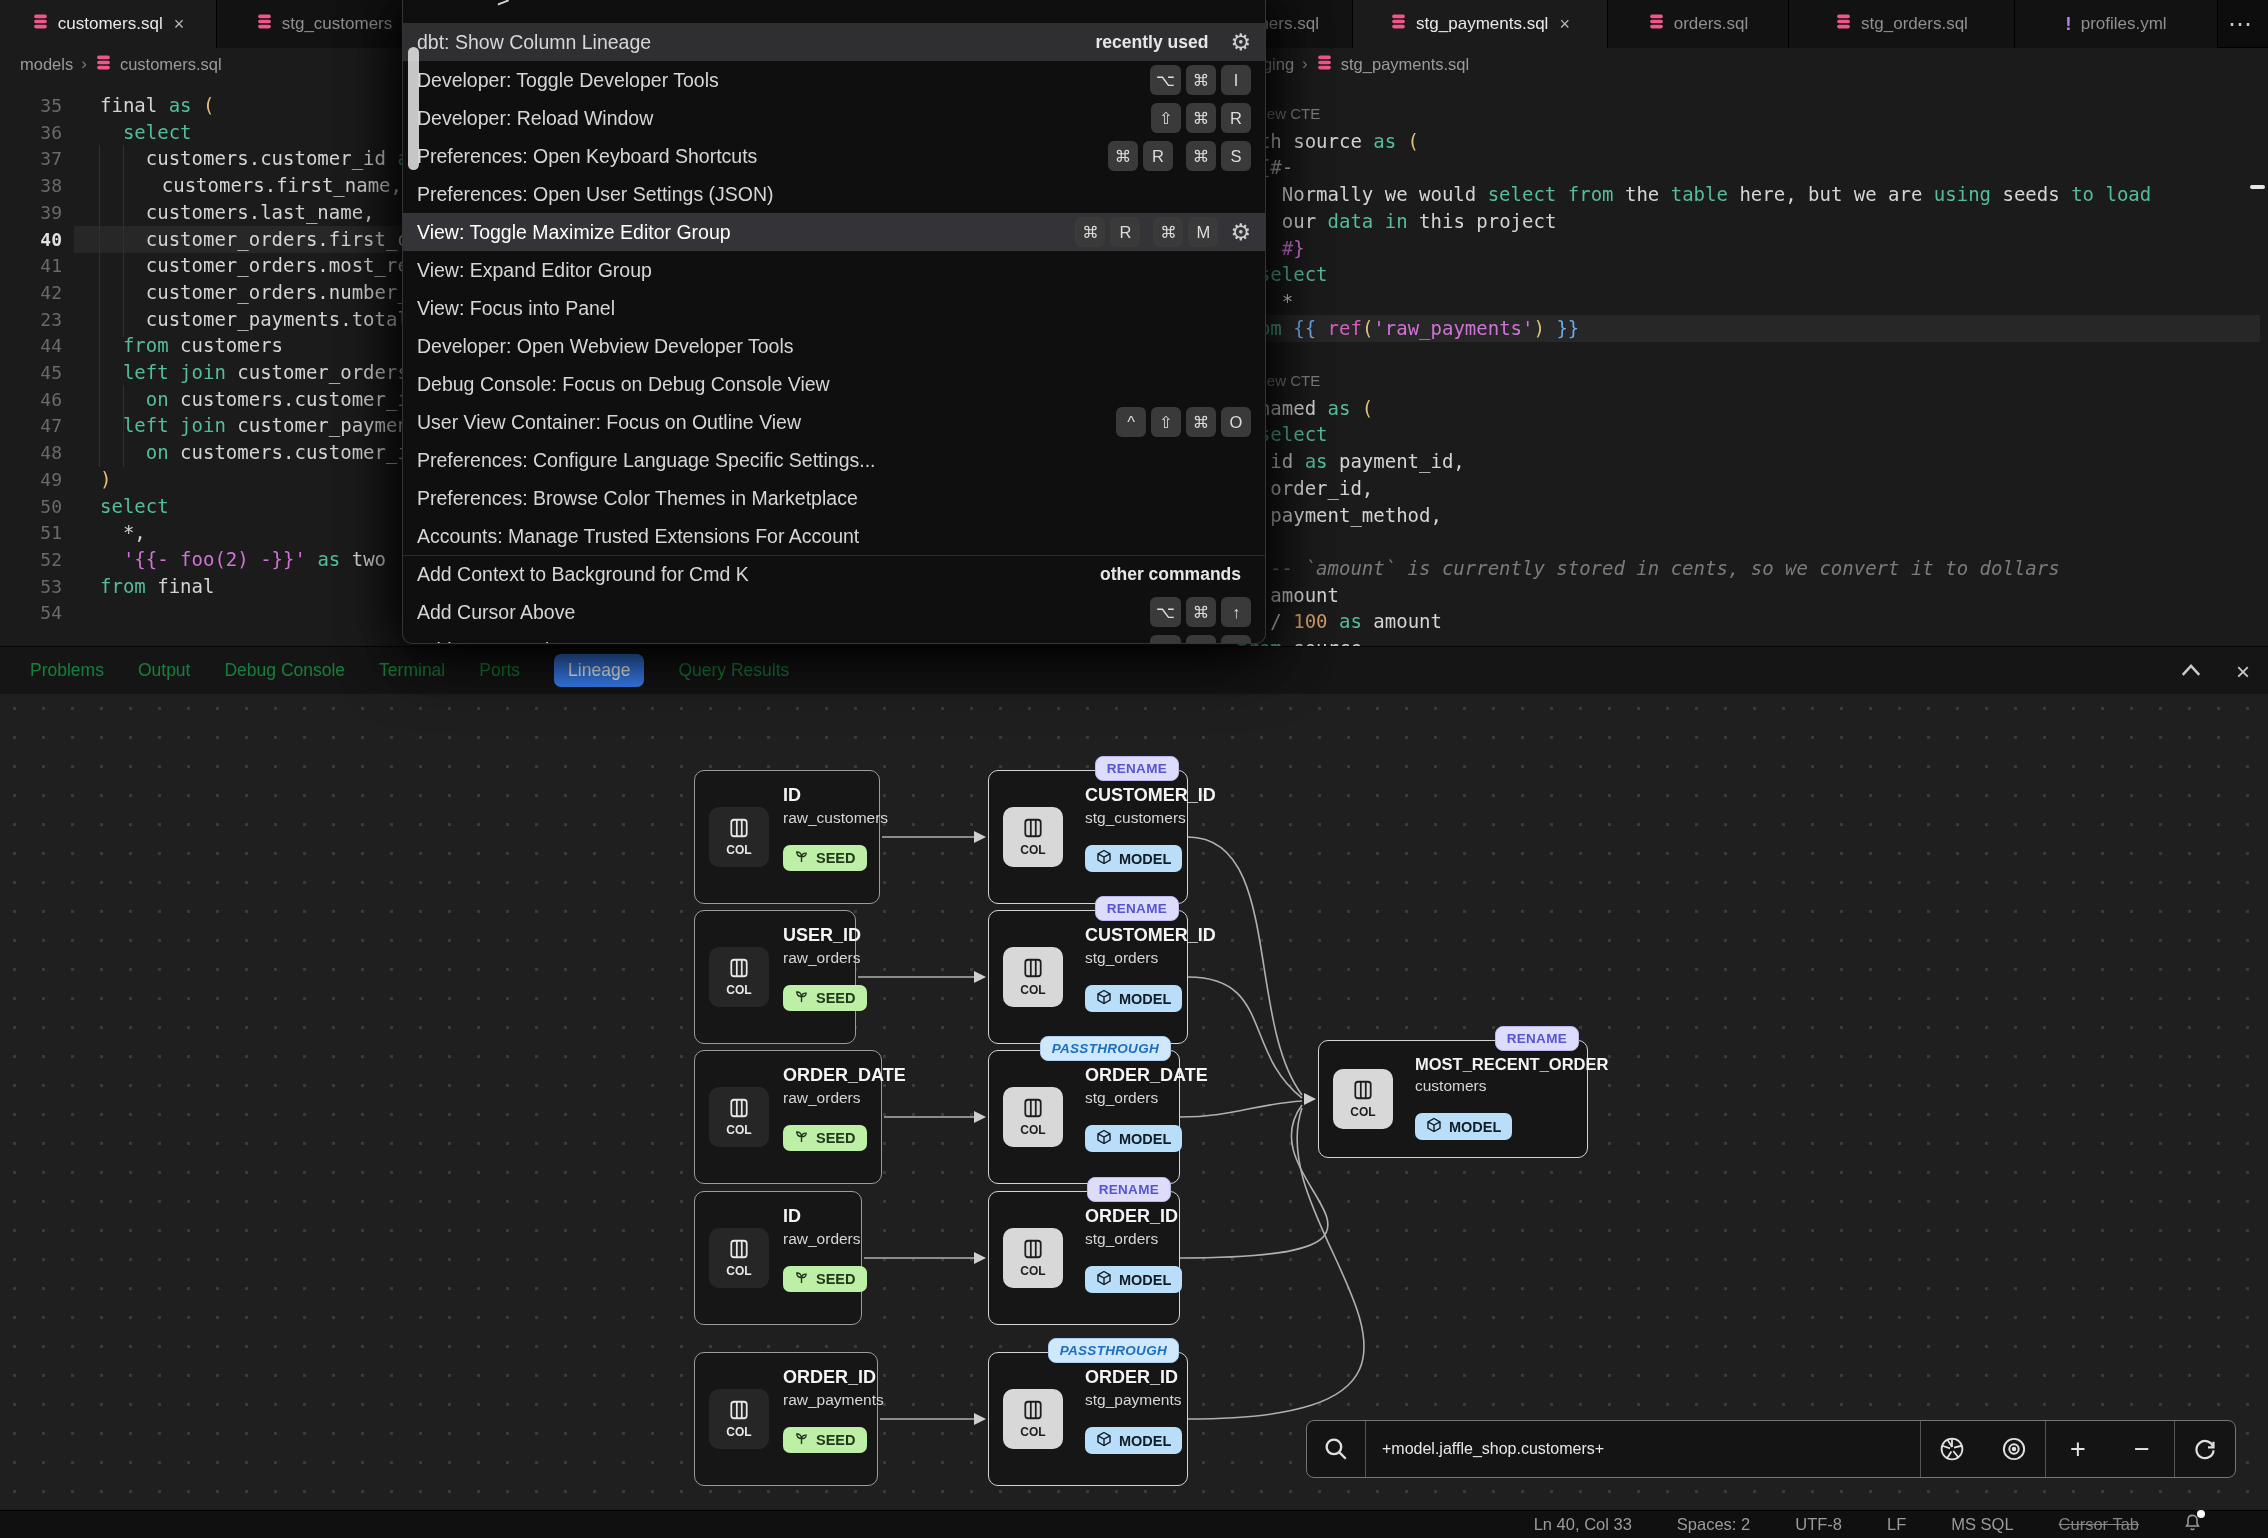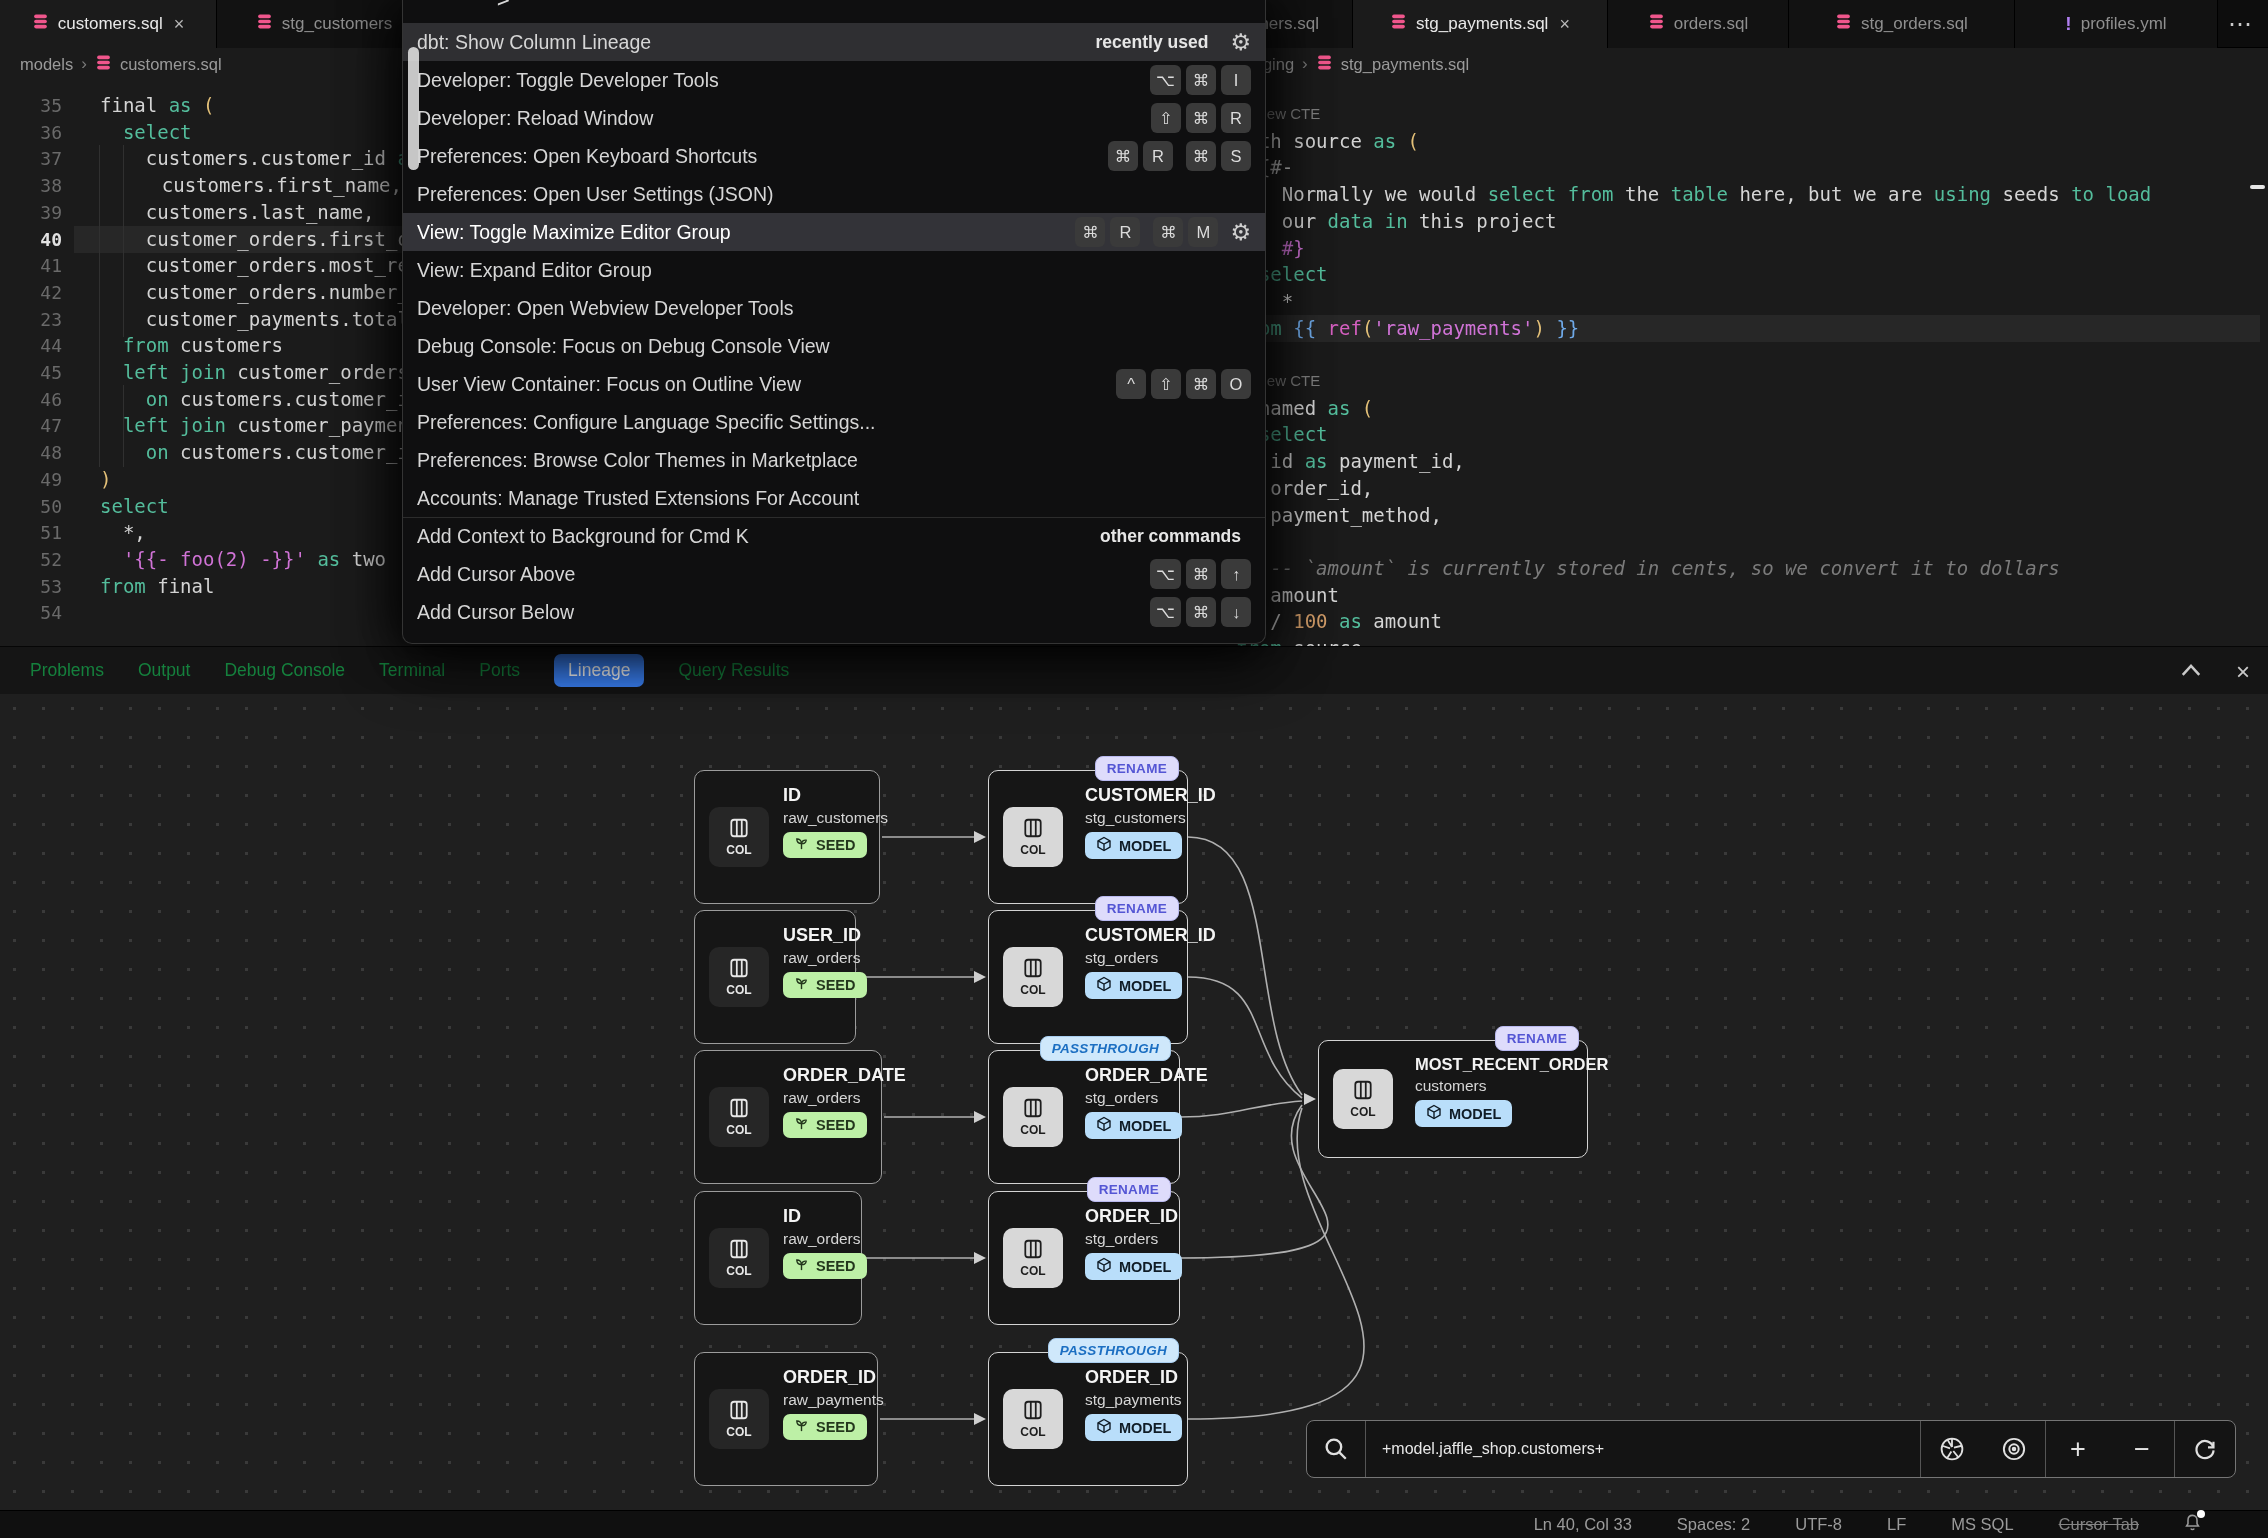--- a/index.html
+++ b/index.html
@@ -66,21 +66,21 @@
   .node{position:absolute;background:#161616;border:1.5px solid #9c9c9c;border-radius:10px;
      display:flex;gap:14px;padding:14px 14px;z-index:3;}
   .node.sel{border-color:#d4d4d4;gap:22px;}
   .colbox{width:60px;height:60px;border-radius:10px;background:#262626;color:#e8e8e8;flex:none;
      display:flex;flex-direction:column;align-items:center;justify-content:center;gap:1px;
      font-size:12px;font-weight:bold;align-self:center;}
   .colbox.light{background:#d8d8d8;color:#1d1d1d;}
   .nmeta{display:flex;flex-direction:column;gap:3px;min-width:0;}
   .ntitle{font-size:18px;font-weight:bold;color:#f4f4f4;white-space:nowrap;}
   .nsub{font-size:15.5px;color:#d6d6d6;white-space:nowrap;}
-  .chip{margin-top:2px;display:inline-flex;align-items:center;gap:7px;padding:4px 11px;border-radius:7px;
+  .chip{margin-top:15px;display:inline-flex;align-items:center;gap:7px;padding:4px 11px;border-radius:7px;
      font-size:14.5px;font-weight:bold;width:fit-content;color:#20262b;}
   .chip.seed{background:#bdf0a6;color:#23371c;}
   .chip.model{background:#b9defa;color:#101c26;}
   .ntag{position:absolute;top:-15px;right:8px;padding:4px 11px;border-radius:8px;font-size:13.5px;
      font-weight:bold;letter-spacing:.3px;z-index:4;}
   .ntag.rename{background:#dedcfb;color:#5456d4;border:1px solid #b9b9ef;}
   .ntag.passthrough{background:#cfe8fb;color:#1c6fc2;border:1px solid #a8cdef;font-style:italic;}
 
   
   #lin-toolbar{position:absolute;left:1306px;top:1420px;width:930px;height:58px;background:#141414;
@@ -643,20 +643,23 @@
         <span class="kgroup">
           <span class="kcap">⌘</span>
           <span class="kcap">M</span>
         </span>
         <span class="gear">⚙</span>
       </div>
       <div class="prow">
         <span class="plabel">View: Expand Editor Group</span>
       </div>
       <div class="prow">
+        <span class="plabel">View: Focus into Panel</span>
+      </div>
+      <div class="prow">
         <span class="plabel">Developer: Open Webview Developer Tools</span>
       </div>
       <div class="prow">
         <span class="plabel">Debug Console: Focus on Debug Console View</span>
       </div>
       <div class="prow">
         <span class="plabel">User View Container: Focus on Outline View</span>
         <span class="kgroup">
           <span class="kcap">^</span>
           <span class="kcap">⇧</span>

